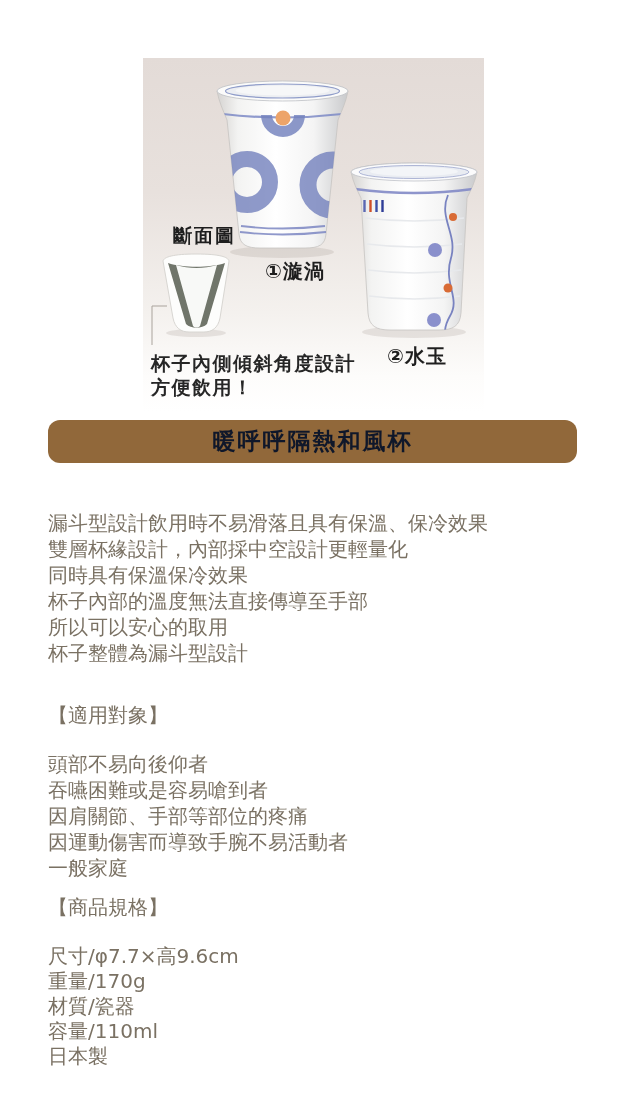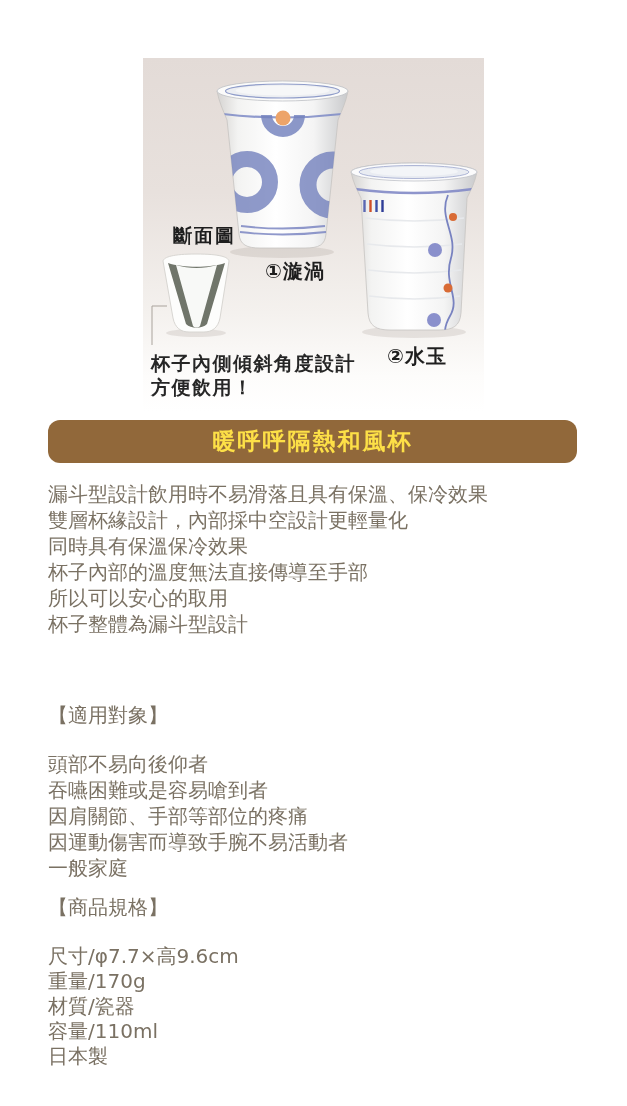--- a/index.html
+++ b/index.html
@@ -26,25 +26,25 @@
   .lbl-cup2{left:244px;top:285px;font-size:20px;letter-spacing:1px;}
   .photo-caption{
     position:absolute;left:8px;top:293px;font-size:19px;line-height:24px;
     font-weight:700;color:#262626;letter-spacing:1.5px;white-space:nowrap;
   }
   
   .banner{
     position:absolute;left:48px;top:420px;width:529px;height:43px;
     background:#91683a;border-radius:12px;
     display:flex;align-items:center;justify-content:center;
-    color:#fde047;font-size:23px;font-weight:700;letter-spacing:2px;
+    color:#0f172a;font-size:23px;font-weight:700;letter-spacing:2px;
   }
   
   .tx{position:absolute;left:48px;color:#7a7163;font-size:20px;line-height:26px;white-space:nowrap;}
-  .intro{top:481px;}
+  .intro{top:510px;}
   .aud-head{top:702px;}
   .aud-list{top:751px;}
   .spec-head{top:894px;}
   .spec-list{top:944px;line-height:25px;}
 </style>
 </head>
 <body>
 
 <div class="photo-area">
 

